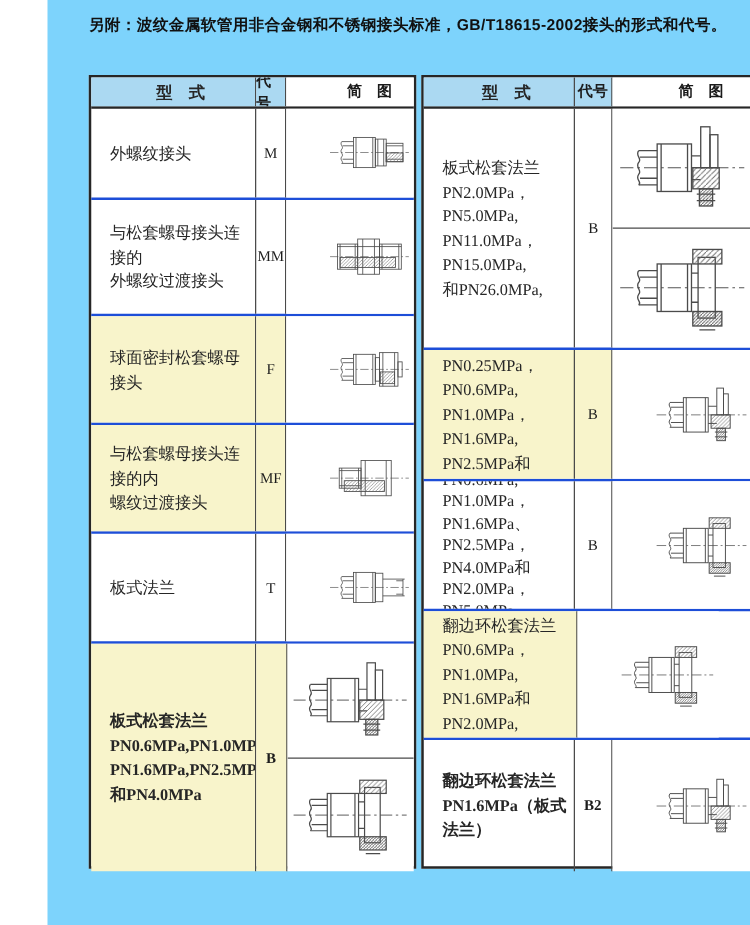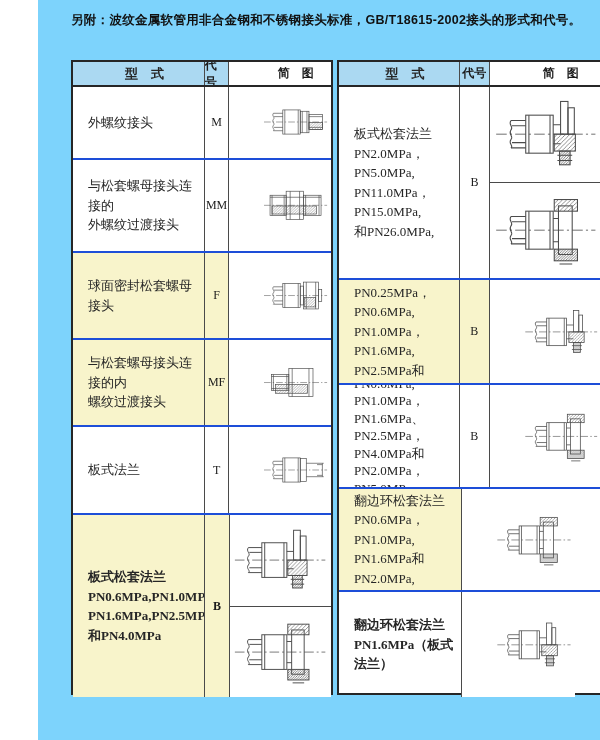--- a/index.html
+++ b/index.html
@@ -312,20 +312,21 @@
 PN1.6MPa和PN2.0MPa,</div>
       <div class="cell c-diag">
           <svg viewBox="0 0 100 70">
             <use href="#d-fl2"></use>
           </svg>
         </div>
     </div>
     <div class="row" style="height:105px">
       <div class="cell c-type">翻边环松套法兰
 PN1.6MPa（板式法兰）</div>
+      <div class="cell c-code">B2</div>
       <div class="cell c-diag">
           <svg viewBox="0 0 100 70">
             <use href="#d-fl1"></use>
           </svg>
         </div>
     </div>
   </div>
 </div>
 
 </body></html>

